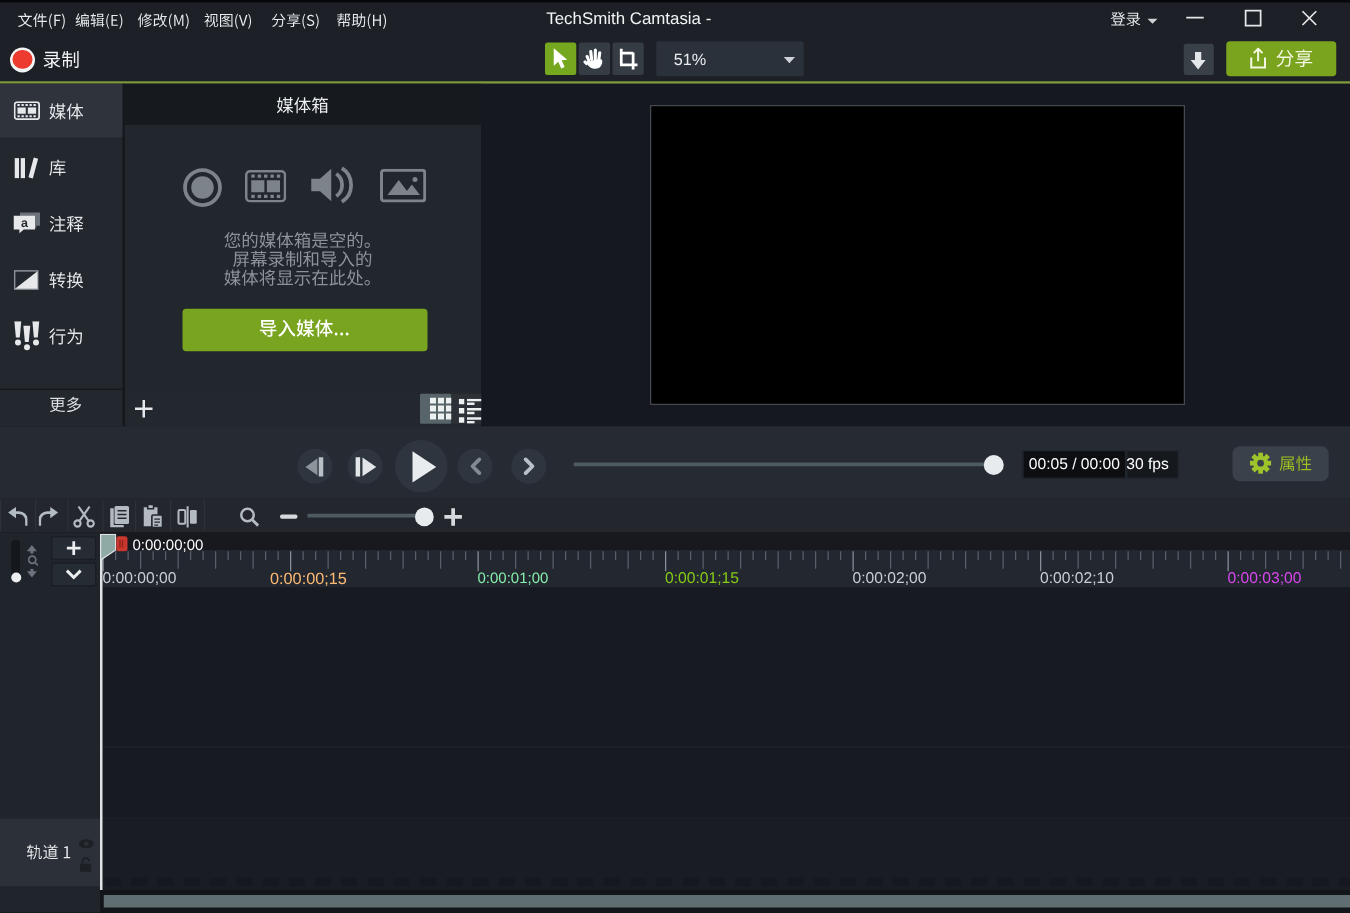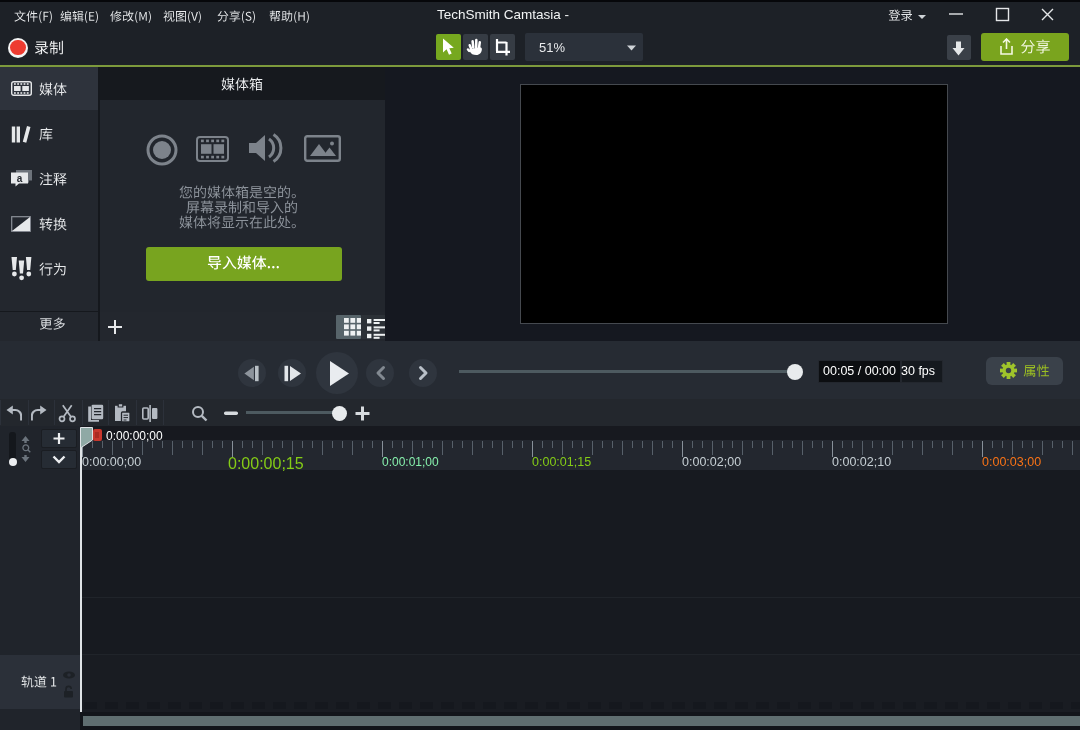--- a/index.html
+++ b/index.html
@@ -426,26 +426,26 @@
       <path d="M922.5 1 V8" stroke="#57606a" stroke-width="1"></path>
       <path d="M932.5 1 V15" stroke="#57606a" stroke-width="1"></path>
       <path d="M942.5 1 V8" stroke="#57606a" stroke-width="1"></path>
       <path d="M952.5 1 V8" stroke="#57606a" stroke-width="1"></path>
       <path d="M962.5 1 V15" stroke="#57606a" stroke-width="1"></path>
       <path d="M972.5 1 V8" stroke="#57606a" stroke-width="1"></path>
       <path d="M982.5 1 V8" stroke="#57606a" stroke-width="1"></path>
       <path d="M992.5 1 V15" stroke="#57606a" stroke-width="1"></path>
     </svg>
 <div class="abs" style="left:82px;top:455px;font-size:12.5px;color:#c6cfd4">0:00:00;00</div>
-<div class="abs" style="left:228px;top:455px;font-size:16px;color:#84cc16">0:00:00;15</div>
+<div class="abs" style="left:216px;top:455px;font-size:13px;color:#fdba74">0:00:00;15</div>
 <div class="abs" style="left:382px;top:455px;font-size:12px;color:#86efac">0:00:01;00</div>
 <div class="abs" style="left:532px;top:455px;font-size:12.5px;color:#84cc16">0:00:01;15</div>
 <div class="abs" style="left:682px;top:455px;font-size:12.5px;color:#c6cfd4">0:00:02;00</div>
 <div class="abs" style="left:832px;top:455px;font-size:12.5px;color:#c6cfd4">0:00:02;10</div>
-<div class="abs" style="left:982px;top:455px;font-size:12.5px;color:#f97316">0:00:03;00</div>
+<div class="abs" style="left:982px;top:455px;font-size:12.5px;color:#d946ef">0:00:03;00</div>
 <div class="abs" style="left:9px;top:432px;width:7px;height:31px;background:#14171c;border-radius:3px"></div>
 <div class="abs" style="left:9px;top:458px;width:8px;height:8px;border-radius:50%;background:#eceef0"></div>
 <svg class="abs" style="left:21px;top:436px" width="9" height="7">
       <path d="M4.5 0 L8.5 5 H5.7 V7 H3.3 V5 H0.5 Z" fill="#6b737c"></path>
     </svg>
 <svg class="abs" style="left:22px;top:444px" width="9" height="9">
       <circle cx="3.8" cy="3.8" r="2.9" fill="none" stroke="#6b737c" stroke-width="1.3"></circle>
       <path d="M5.8 5.8 L8.3 8.3" stroke="#6b737c" stroke-width="1.3"></path>
     </svg>
 <svg class="abs" style="left:21px;top:455px" width="9" height="7">

